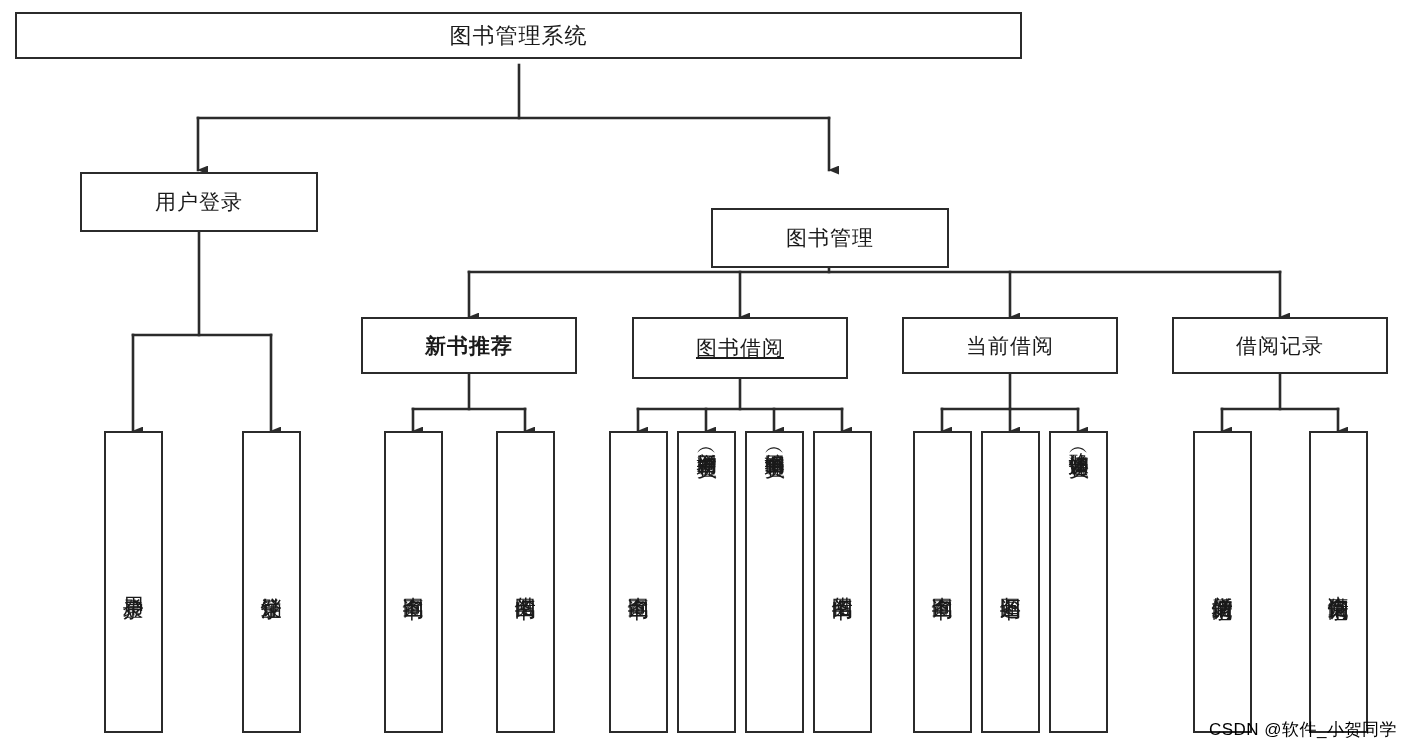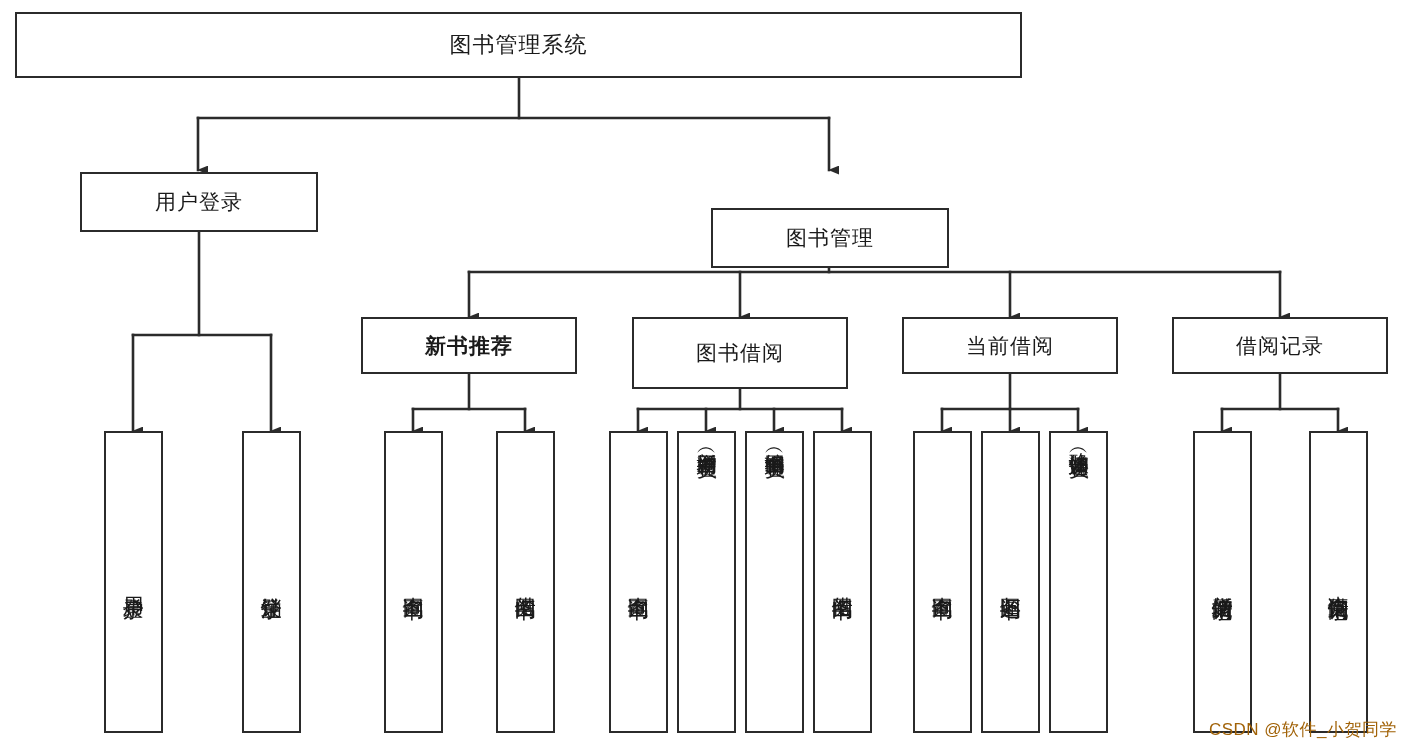--- a/index.html
+++ b/index.html
@@ -67,21 +67,21 @@
   }
   .leaf-node.mid-label {
     align-items: center;
     padding-top: 0;
   }
   #watermark {
     position: absolute;
     right: 8px;
     bottom: 6px;
     font-size: 17px;
-    color: #a16207;
+    color: #000000;
     letter-spacing: 0.5px;
     white-space: nowrap;
     user-select: none;
   }
 </style>
 </head>
 <body>
 
 <div id="diagram-root">
 
@@ -131,35 +131,35 @@
       <path d="M1010,409 L1010,431" marker-end="url(#arrowhead)"></path>
       <path d="M1078,409 L1078,431" marker-end="url(#arrowhead)"></path>
 
       <path d="M1280,374 L1280,409"></path>
       <path d="M1222,409 L1338,409"></path>
       <path d="M1222,409 L1222,431" marker-end="url(#arrowhead)"></path>
       <path d="M1338,409 L1338,431" marker-end="url(#arrowhead)"></path>
     </g>
   </svg>
 
-  <div class="node root-node" style="left:15px; top:12px; width:1007px; height:66px;">
+  <div class="node root-node" style="left:15px; top:12px; width:1007px; height:47px;">
     <span>图书管理系统</span>
   </div>
 
   <div class="node branch-node" style="left:80px; top:172px; width:238px; height:60px;">
     <span>用户登录</span>
   </div>
   <div class="node branch-node" style="left:711px; top:172px; width:238px; height:60px;margin-top:36px;">
     <span>图书管理</span>
   </div>
 
   <div class="node branch-node" style="left:361px; top:317px; width:216px; height:57px;font-weight:bold;">
     <span>新书推荐</span>
   </div>
-  <div class="node branch-node" style="left:632px; top:317px; width:216px; height:72px;">
+  <div class="node branch-node" style="left:632px; top:317px; width:216px; height:62px;text-decoration:underline;">
     <span>图书借阅</span>
   </div>
   <div class="node branch-node" style="left:902px; top:317px; width:216px; height:57px;">
     <span>当前借阅</span>
   </div>
   <div class="node branch-node" style="left:1172px; top:317px; width:216px; height:57px;">
     <span>借阅记录</span>
   </div>
 
   <div class="node leaf-node mid-label" style="left:104px; top:431px; width:59px; height:302px;">

